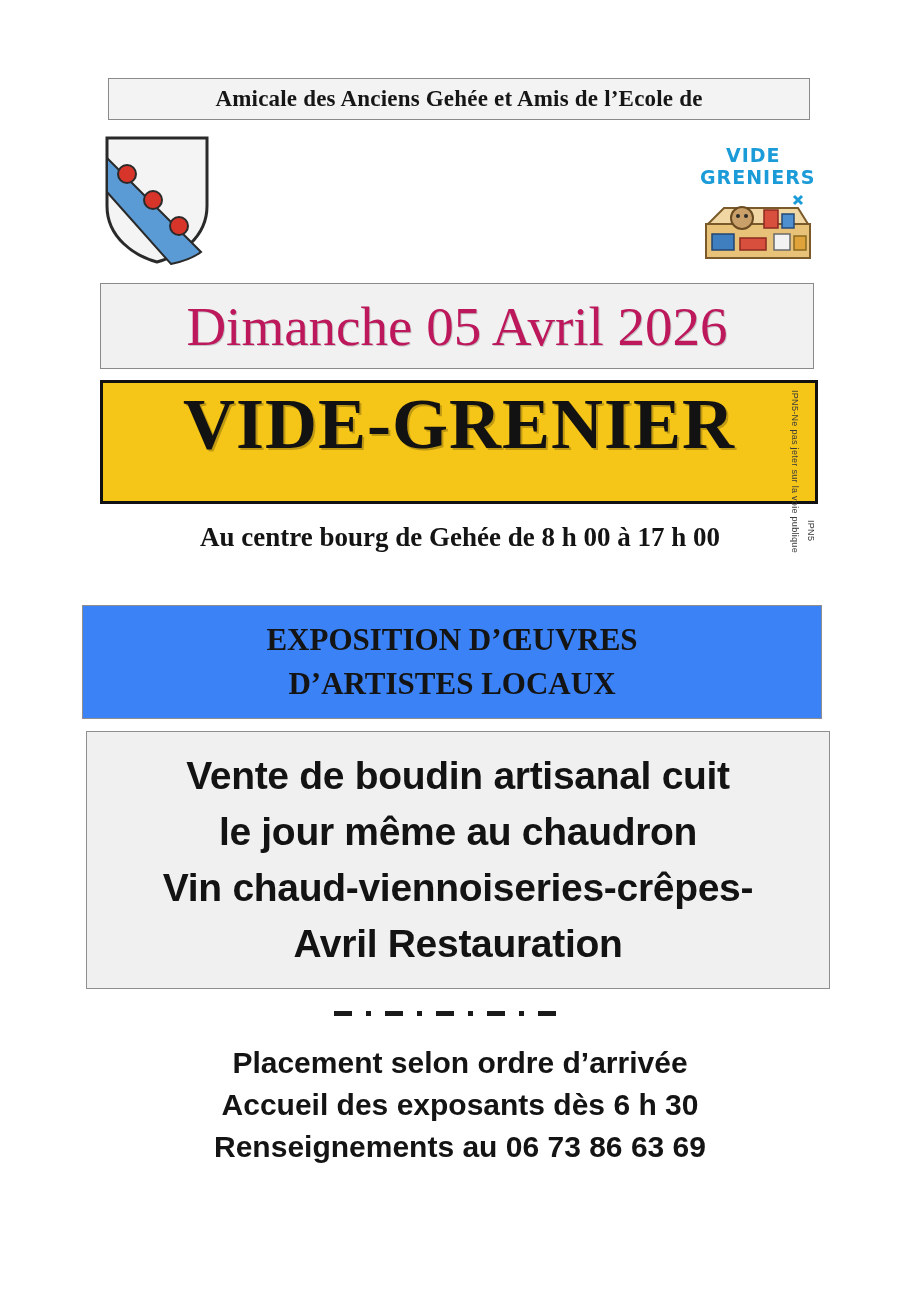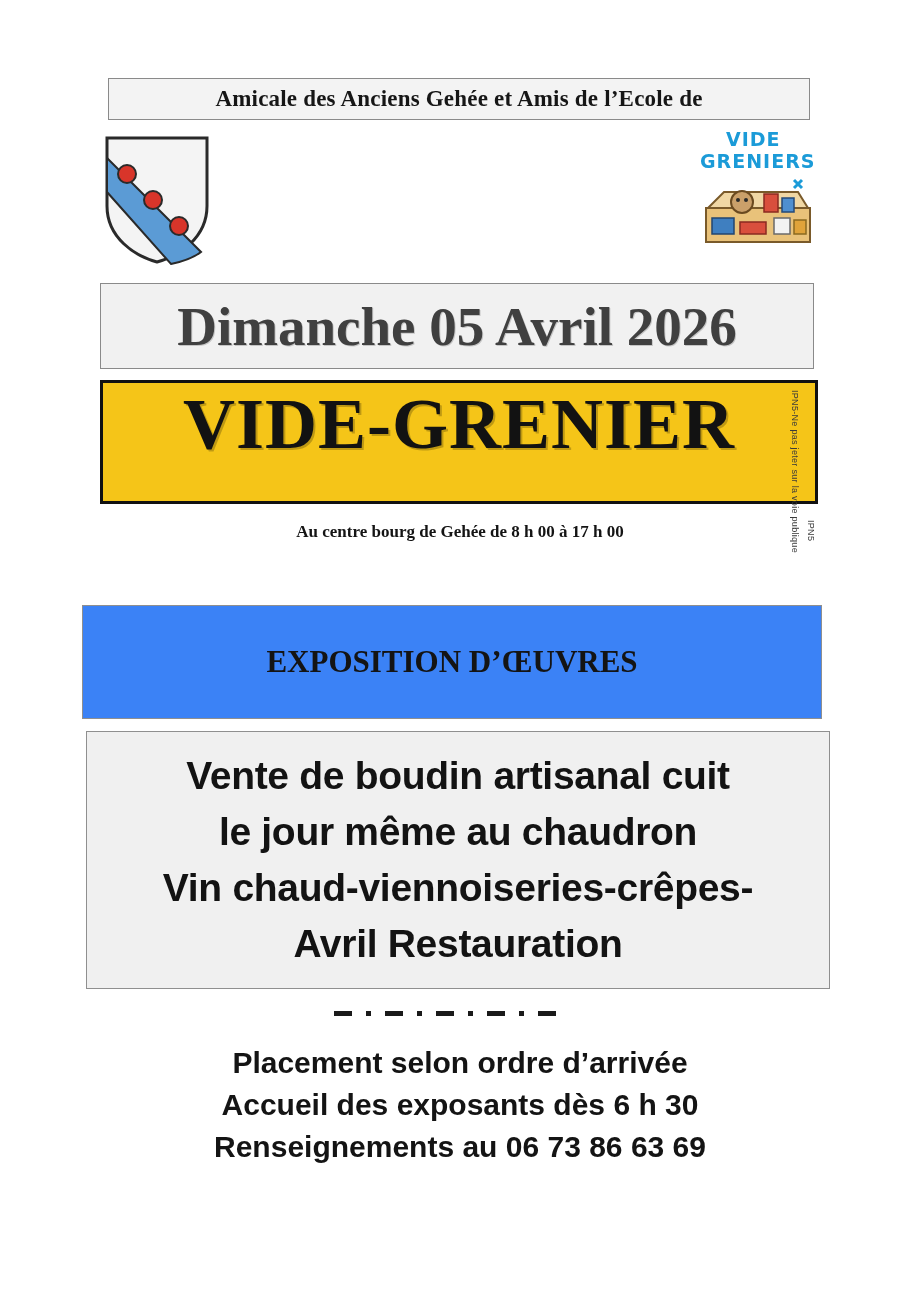--- a/index.html
+++ b/index.html
@@ -66,21 +66,21 @@
     line-height: 120px;
     letter-spacing: 2px;
     color: #171717;
     text-shadow: 2px 2px 0 rgba(0,0,0,0.28);
   }
 
   
   .vg-logo {
     position: absolute;
     left: 694px;
-    top: 124px;
+    top: 140px;
     width: 128px;
     height: 130px;
   }
   .vg-word1 {
     position: absolute;
     left: 32px;
     top: 4px;
     font-family: "DejaVu Sans", sans-serif;
     font-weight: bold;
     font-size: 19px;
@@ -106,23 +106,23 @@
     width: 712px;
     height: 84px;
     border: 1px solid #8a8a8a;
     background: #f1f1f1;
     display: flex;
     align-items: center;
     justify-content: center;
   }
   .date-text {
     font-family: "Liberation Serif", serif;
-    font-weight: bold;
+    font-weight: normal;
     font-size: 55px;
-    color: #404040;
+    color: #be185d;
     white-space: nowrap;
     text-shadow: 1px 1px 0 rgba(0,0,0,0.18);
   }
 
   
   .yellow-banner {
     position: absolute;
     left: 100px;
     top: 380px;
     width: 712px;
@@ -145,21 +145,21 @@
 
   
   .place-line {
     position: absolute;
     left: 0;
     top: 522px;
     width: 920px;
     text-align: center;
     font-family: "Liberation Serif", serif;
     font-weight: bold;
-    font-size: 17px;
+    font-size: 27px;
     color: #141414;
   }
 
   
   .side-text {
     position: absolute;
     left: 800px;
     top: 390px;
     width: 220px;
     transform: rotate(90deg);
@@ -315,20 +315,21 @@
     <div class="yellow-text">VIDE-GRENIER</div>
   </div>
 
   <div class="place-line">Au centre bourg de Gehée de 8 h 00 à 17 h 00</div>
 
   <div class="side-text">IPN5-Ne pas jeter sur la voie publique</div>
   <div class="side-text2">IPN5</div>
 
   <div class="expo-box">
     <div class="expo-line">EXPOSITION D’ŒUVRES</div>
+    <div class="expo-line">D’ARTISTES LOCAUX</div>
   </div>
 
   <div class="food-box">
     <div class="food-line">Vente de boudin artisanal cuit</div>
     <div class="food-line">le jour même au chaudron</div>
     <div class="food-line">Vin chaud-viennoiseries-crêpes-</div>
     <div class="food-line">Avril Restauration</div>
   </div>
 
   <div class="sep">

